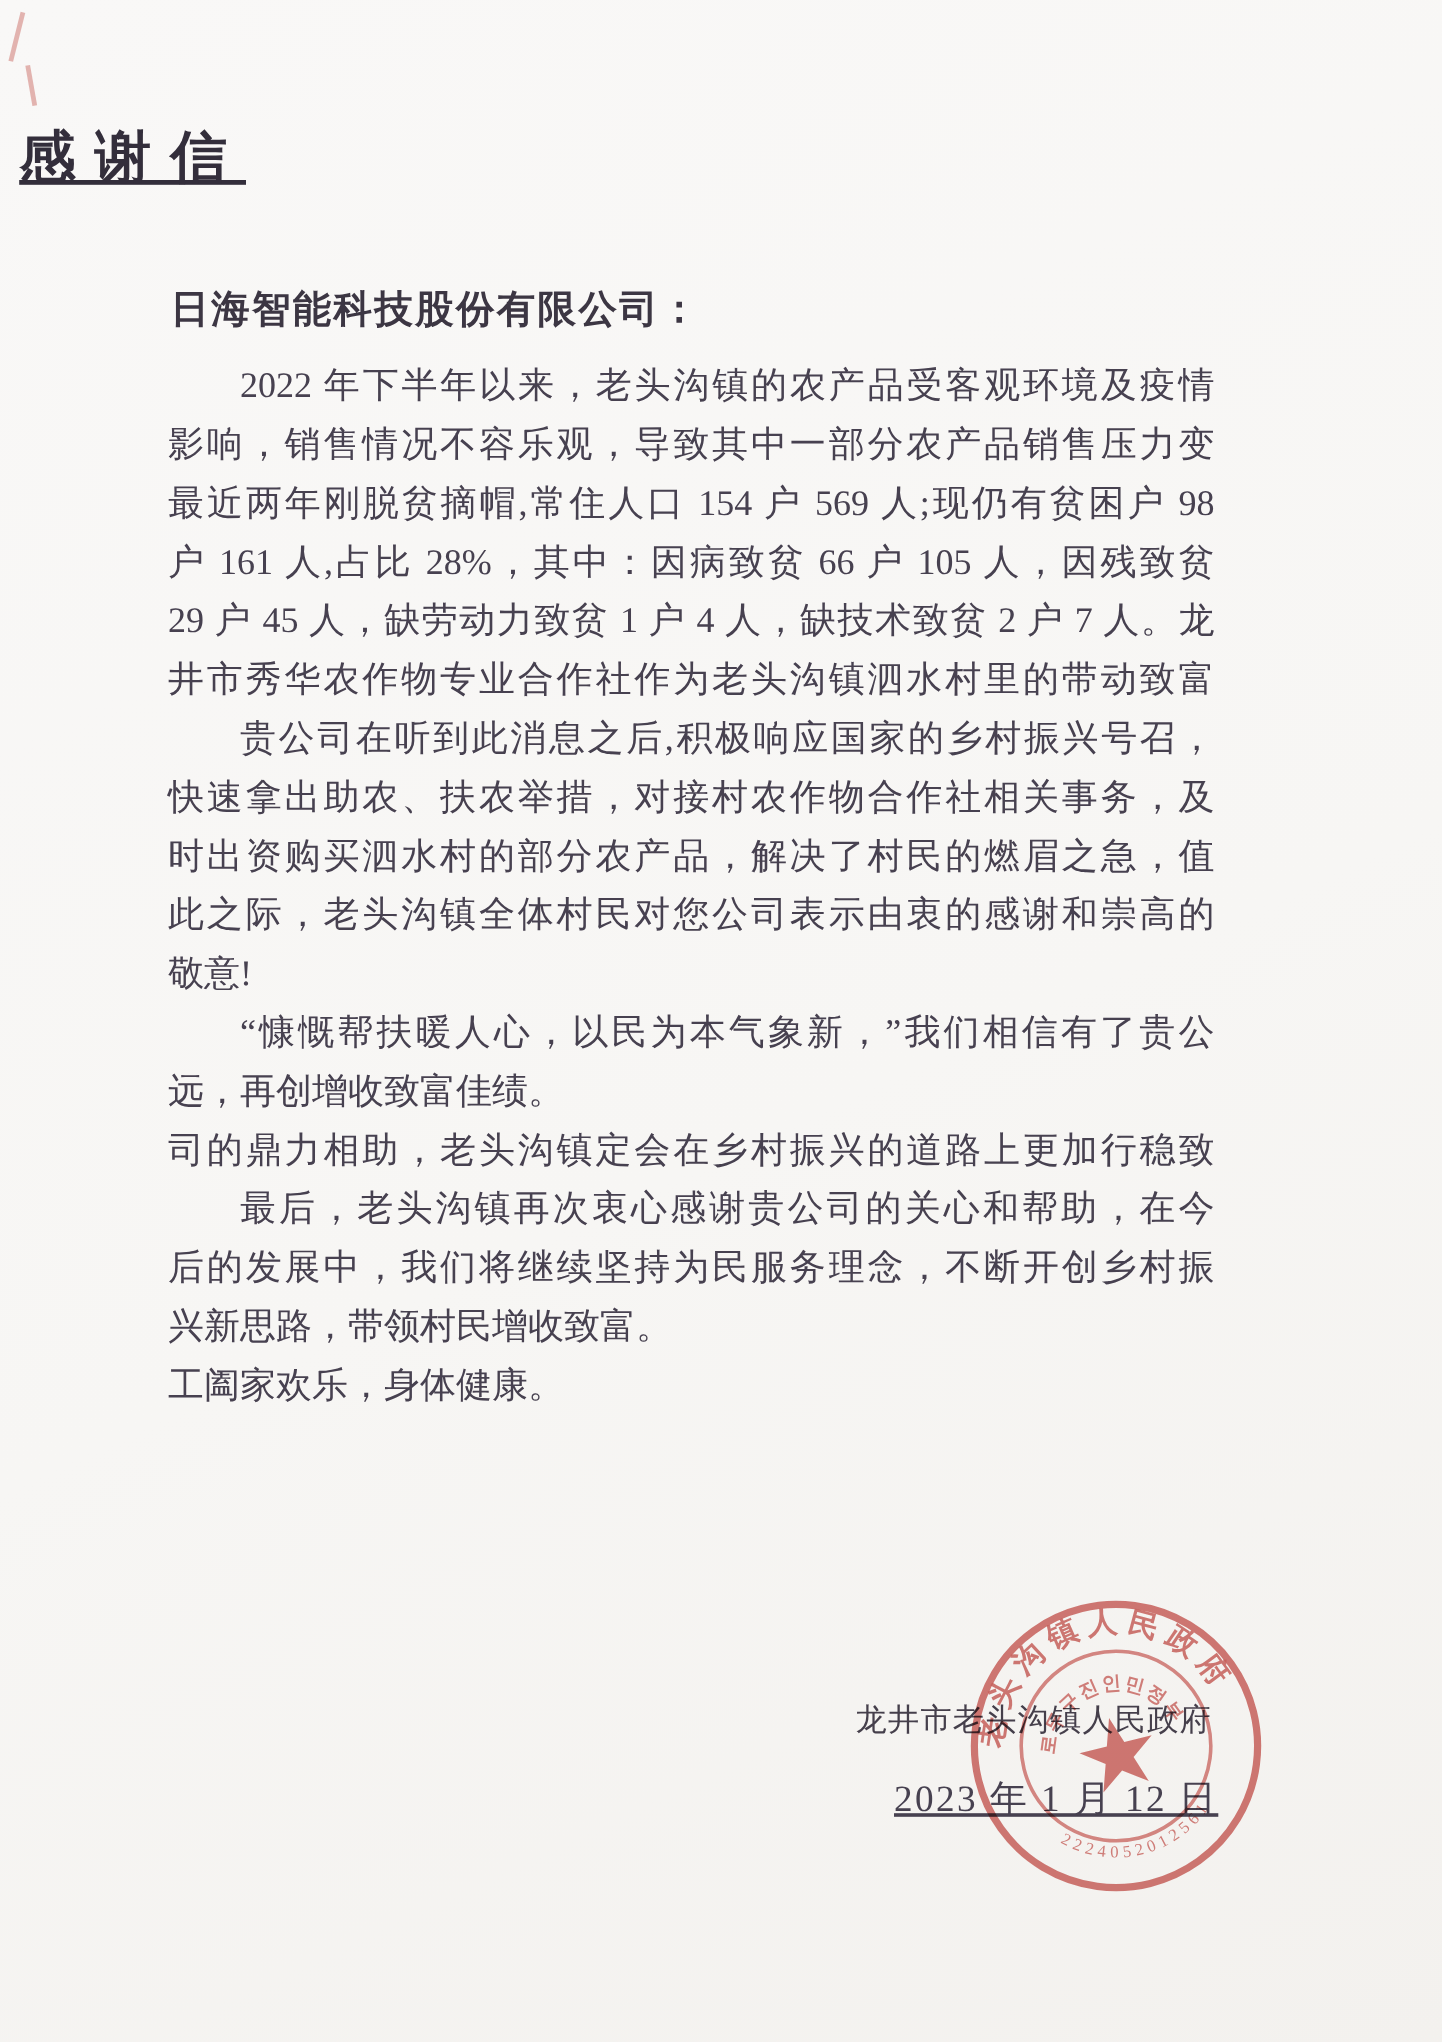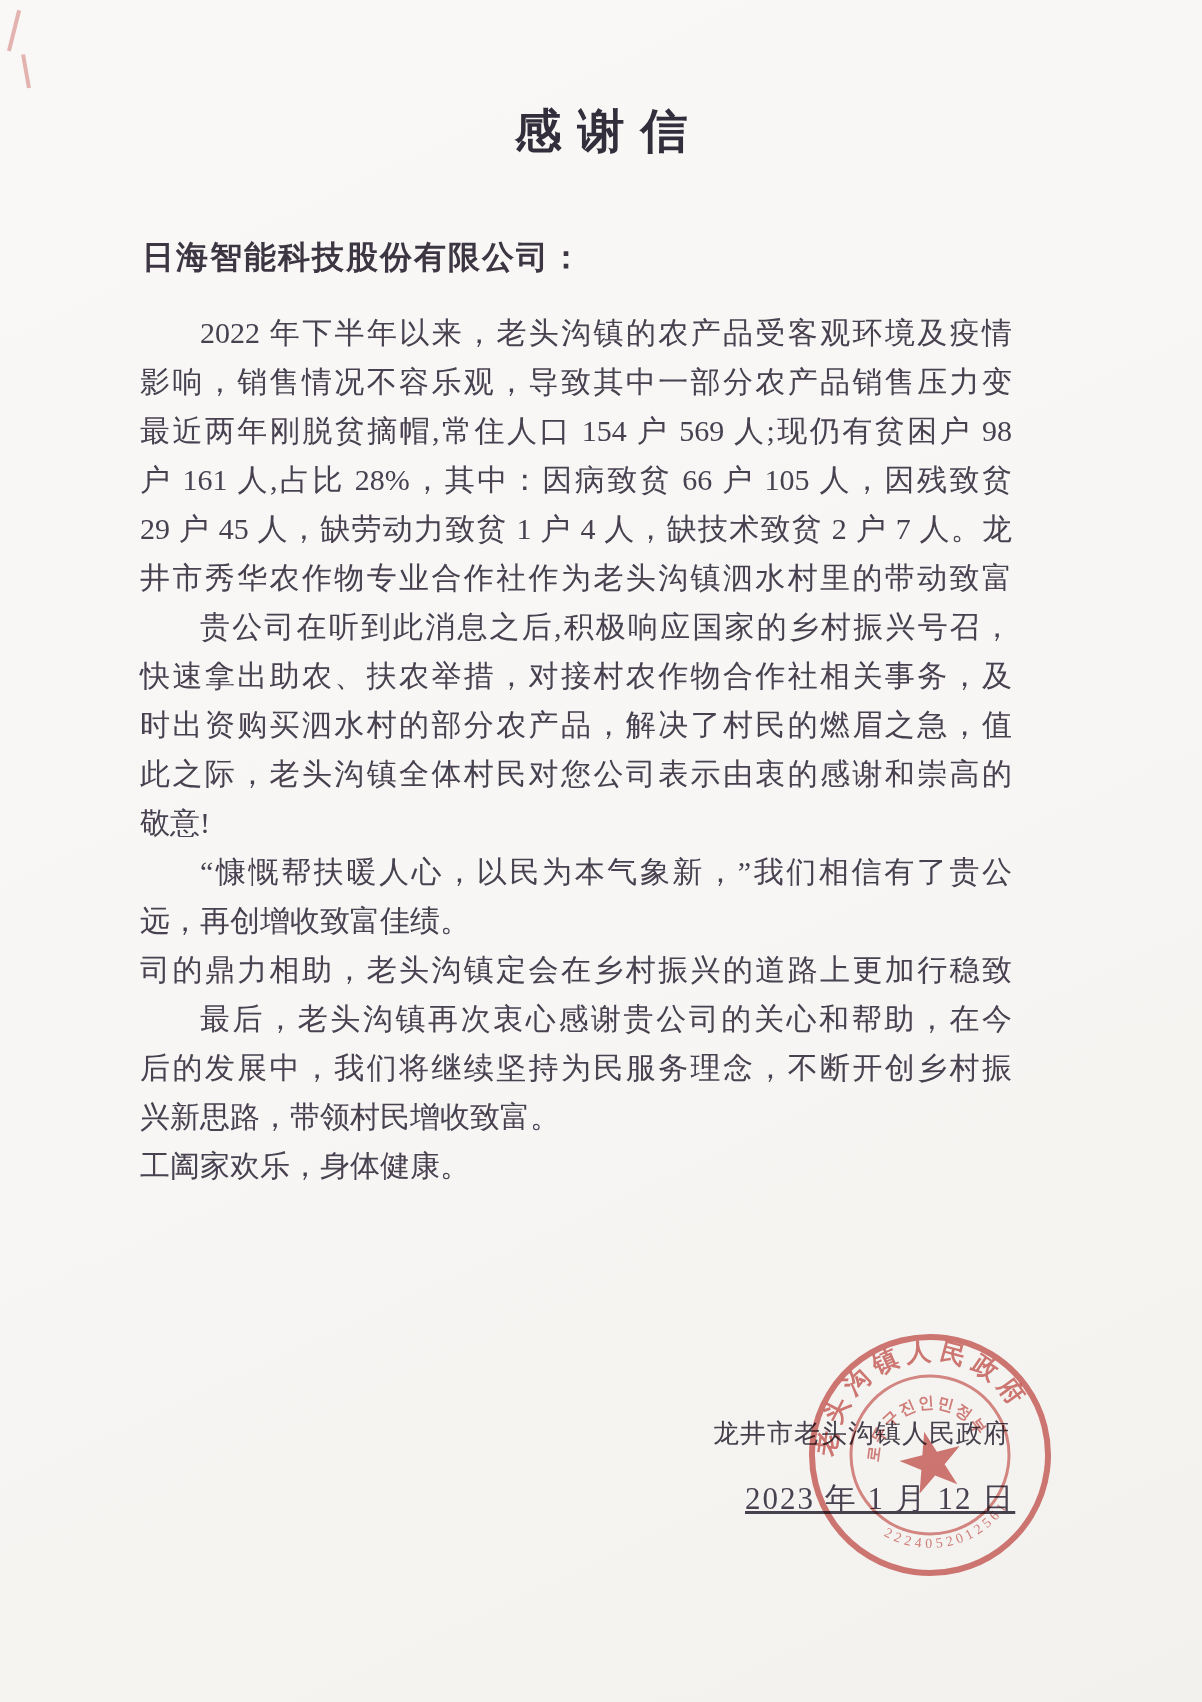--- a/index.html
+++ b/index.html
@@ -1,25 +1,25 @@
 <!DOCTYPE html>
 <html><head>
 <meta charset="utf-8">
 <style>
   html,body{margin:0;padding:0;}
   body{width:1202px;height:1702px;overflow:hidden;
        font-family:"Liberation Serif","DejaVu Serif",serif;}
   .page{position:relative;width:1202px;height:1702px;
         background:linear-gradient(155deg,#f9f8f7 0%,#f7f6f4 55%,#f3f1ee 100%);}
-  .title{position:absolute;top:100px;left:0;width:100%;text-align:center;
+  .title{position:absolute;top:100px;left:0;width:100%;text-align:left;
          font-size:47px;font-weight:700;color:#332e3b;
-         letter-spacing:16px;text-indent:16px;}
+         letter-spacing:16px;text-indent:16px;text-decoration:underline;}
   .salutation{position:absolute;left:142px;top:236px;font-size:32px;
               font-weight:700;color:#3c3643;letter-spacing:2px;}
-  .body-text{position:absolute;left:140px;top:308px;width:872px;
+  .body-text{position:absolute;left:140px;top:297px;width:872px;
              font-size:30px;line-height:49px;color:#474150;}
   .line{text-align:justify;text-align-last:justify;}
   .line.indent{text-indent:60px;}
   .line.last{text-align-last:left;}
   .signature{position:absolute;left:713px;top:1416px;font-size:26px;
              color:#453f4b;letter-spacing:1px;}
   .date{position:absolute;left:745px;top:1478px;font-size:31px;color:#474150;
         letter-spacing:2px;text-decoration:underline;}
   .seal{position:absolute;left:798px;top:1323px;width:264px;height:264px;
         mix-blend-mode:multiply;opacity:.82;transform:rotate(-14deg);}

